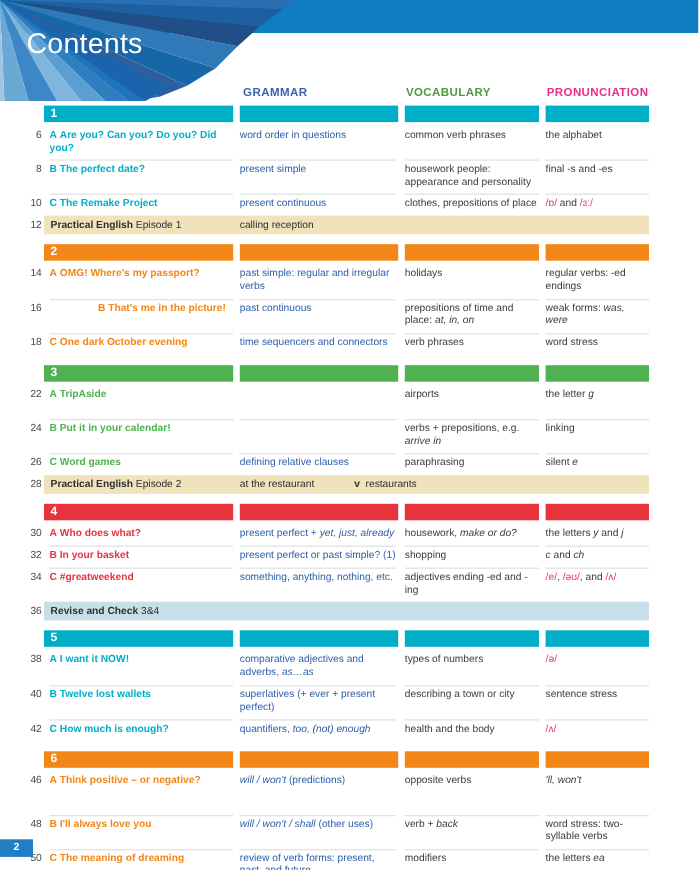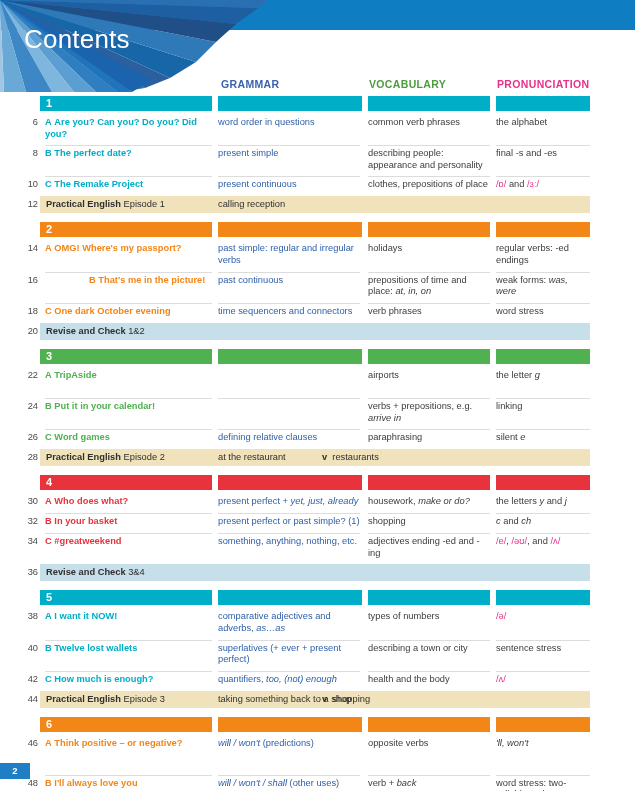--- a/index.html
+++ b/index.html
@@ -178,21 +178,21 @@
         <div class="cell c-pron" style="top: 3px;">the alphabet</div>
       </div>
       <div class="row" style="height: 31.2px;">
         <div class="sep s-title"></div>
         <div class="sep s-gram"></div>
         <div class="sep s-vocab"></div>
         <div class="sep s-pron"></div>
         <div class="cell c-page" style="top: 3px;">8</div>
         <div class="cell c-title" style="top: 3px; color: rgb(0, 174, 199);"><span class="letter">B</span> <span class="ttl">The perfect date?</span></div>
         <div class="cell c-gram" style="top: 3px;">present simple</div>
-        <div class="cell c-vocab" style="top: 3px;">describing people: appearance and personality</div>
+        <div class="cell c-vocab" style="top: 3px;">housework people: appearance and personality</div>
         <div class="cell c-pron" style="top: 3px;">final -s and -es</div>
       </div>
       <div class="row" style="height: 19.6px;">
         <div class="sep s-title"></div>
         <div class="sep s-gram"></div>
         <div class="sep s-vocab"></div>
         <div class="sep s-pron"></div>
         <div class="cell c-page" style="top: 3px;">10</div>
         <div class="cell c-title" style="top: 3px; color: rgb(0, 174, 199);"><span class="letter">C</span> <span class="ttl">The Remake Project</span></div>
         <div class="cell c-gram" style="top: 3px;">present continuous</div>
@@ -235,25 +235,20 @@
       <div class="row" style="height: 19.6px;">
         <div class="sep s-title"></div>
         <div class="sep s-gram"></div>
         <div class="sep s-vocab"></div>
         <div class="sep s-pron"></div>
         <div class="cell c-page" style="top: 3px; text-align: right;">18</div>
         <div class="cell c-title" style="top: 3px; color: rgb(242, 134, 23);"><span class="letter">C</span> <span class="ttl">One dark October evening</span></div>
         <div class="cell c-gram" style="top: 3px;">time sequencers and connectors</div>
         <div class="cell c-vocab" style="top: 3px;">verb phrases</div>
         <div class="cell c-pron" style="top: 3px;">word stress</div>
-      </div>
-      <div class="rcrow">
-        <div class="rcbg"></div>
-        <div class="rc-page">20</div>
-        <div class="rc-label"><b>Revise and Check</b> 1&amp;2</div>
       </div>
     </div>
     <div class="unit" style="margin-bottom: 9px;">
       <div class="banner">
         <div class="blk b1" style="background: rgb(79, 177, 79);"></div>
         <div class="blk b2" style="background: rgb(79, 177, 79);"></div>
         <div class="blk b3" style="background: rgb(79, 177, 79);"></div>
         <div class="blk b4" style="background: rgb(79, 177, 79);"></div>
         <div class="unit-num">3</div>
       </div>
@@ -365,27 +360,20 @@
         <div class="sep s-title"></div>
         <div class="sep s-gram"></div>
         <div class="sep s-vocab"></div>
         <div class="sep s-pron"></div>
         <div class="cell c-page" style="top: 3px;">42</div>
         <div class="cell c-title" style="top: 3px; color: rgb(0, 174, 199);"><span class="letter">C</span> <span class="ttl">How much is enough?</span></div>
         <div class="cell c-gram" style="top: 3px;">quantifiers, <em>too, (not) enough</em></div>
         <div class="cell c-vocab" style="top: 3px;">health and the body</div>
         <div class="cell c-pron" style="top: 3px;"><span class="pink">/ʌ/</span></div>
       </div>
-      <div class="perow">
-        <div class="pebg"></div>
-        <div class="pe-page">44</div>
-        <div class="pe-label"><b>Practical English</b> Episode 3</div>
-        <div class="pe-gram">taking something back to a shop</div>
-        <div class="pe-vmark"><b>v</b>&nbsp; shopping</div>
-      </div>
     </div>
     <div class="unit" style="margin-bottom: 9px;">
       <div class="banner">
         <div class="blk b1" style="background: rgb(242, 134, 23);"></div>
         <div class="blk b2" style="background: rgb(242, 134, 23);"></div>
         <div class="blk b3" style="background: rgb(242, 134, 23);"></div>
         <div class="blk b4" style="background: rgb(242, 134, 23);"></div>
         <div class="unit-num">6</div>
       </div>
       <div class="row" style="height: 19.6px;">

